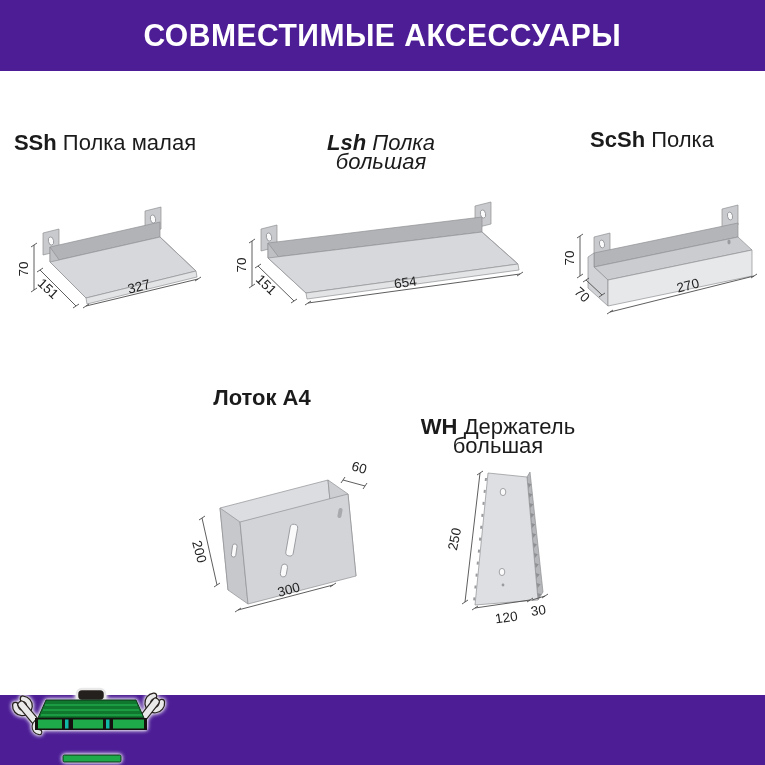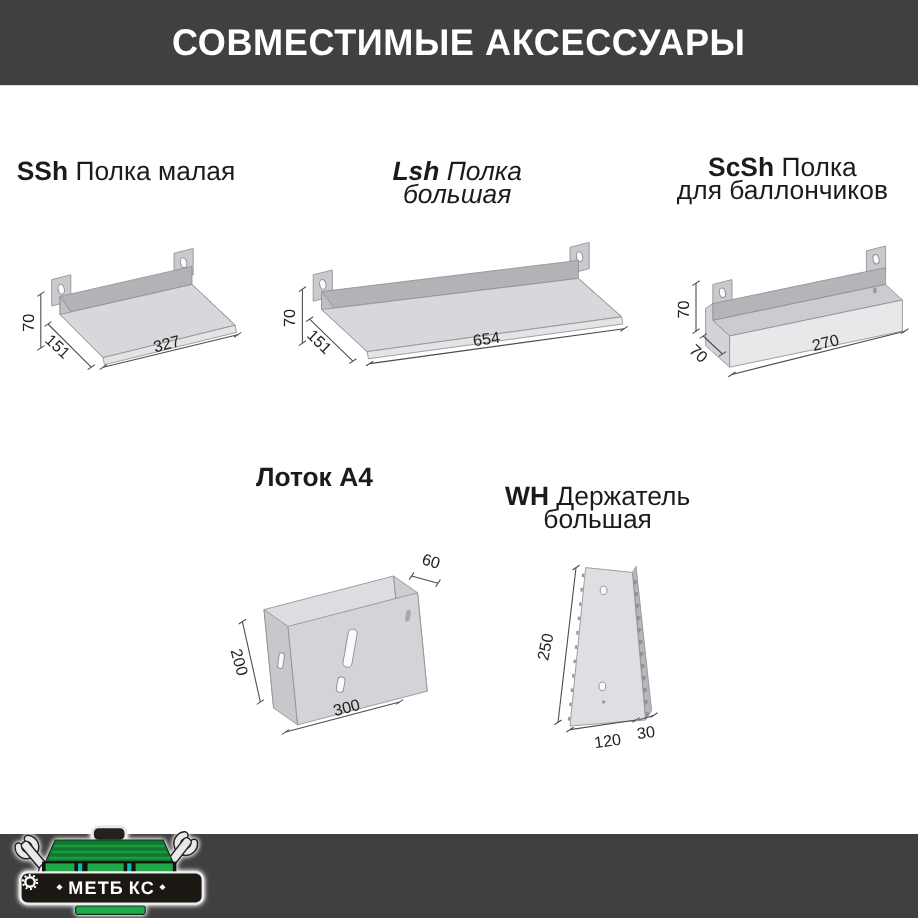--- a/index.html
+++ b/index.html
@@ -1,21 +1,21 @@
 <!DOCTYPE html>
 <html><head>
 <meta charset="utf-8">
 <style>
   html,body{margin:0;padding:0;}
   body{
     width:765px;height:765px;position:relative;overflow:hidden;
     background:#ffffff;font-family:"Liberation Sans", sans-serif;
   }
   
-  .bar{position:absolute;left:0;width:765px;background:#404040;}
+  .bar{position:absolute;left:0;width:765px;background:#4c1d95;}
   .header-bar{top:0;height:71px;display:flex;align-items:center;justify-content:center;}
   .header-bar h1{
     margin:0;color:#ffffff;font-size:31px;font-weight:700;letter-spacing:.5px;
     transform:scaleX(.97);white-space:nowrap;
   }
   .footer-bar{top:695px;height:70px;}
   
   .plabel{
     position:absolute;text-align:center;font-size:22px;line-height:19px;color:#1b1b1b;
   }
@@ -52,21 +52,20 @@
   <b>SSh</b>
   <span>Полка малая</span>
 </div>
 <div class="plabel" style="left:283px;top:133px;width:196px;font-style:italic;">
   <b>Lsh</b>
   <span>Полка большая</span>
 </div>
 <div class="plabel" style="left:555px;top:130px;width:194px;">
   <b>ScSh</b>
   <span>Полка</span><br>
-  <span>для баллончиков</span>
 </div>
 
 <svg class="drawing" style="left:12px;top:190px;" width="205" height="132" viewBox="0 0 205 132">
   <g>
     <polygon class="face" points="31,43 47,39 47,61 31,65" fill="#C9CACD"></polygon>
     <ellipse class="hole" cx="39" cy="51" rx="2.6" ry="4.2" transform="rotate(-12 39 51)"></ellipse>
     <polygon class="face" points="133,21 149,17 149,39 133,43" fill="#C9CACD"></polygon>
     <ellipse class="hole" cx="141" cy="29" rx="2.6" ry="4.2" transform="rotate(-12 141 29)"></ellipse>
     <polygon class="face" points="38,57 148,32 148,47 38,72" fill="#B2B3B7"></polygon>
     <polygon class="face" points="38,57 38,72 74,108" fill="#BFC0C4"></polygon>
@@ -133,21 +132,21 @@
     <text class="dimtxt" transform="translate(16 102) rotate(43)">70</text>
     <line class="dim" x1="47" y1="116" x2="191" y2="80"></line>
     <path class="dim" d="M44,118 L50,114 M188,82 L194,78"></path>
     <text class="dimtxt" transform="translate(126 94) rotate(-14)">270</text>
   </g>
 </svg>
 
 <div class="plabel" style="left:165px;top:388px;width:194px;">
   <b>Лоток А4</b>
 </div>
-<div class="plabel" style="left:401px;top:404px;width:194px;">
+<div class="plabel" style="left:401px;top:417px;width:194px;">
   <b>WH</b>
   <span>Держатель</span><br>
   <span>большая</span>
 </div>
 
 <svg class="drawing" style="left:178px;top:448px;" width="215" height="182" viewBox="0 0 215 182">
   <g>
     <polygon class="face" points="42,60 150,32 158,114 50,142" fill="#DCDDE1"></polygon>
     <polygon class="face" points="42,60 62,74 70,156 50,142" fill="#C7C8CC"></polygon>
     <polygon class="face" points="150,32 170,46 178,128 158,114" fill="#CDCED2"></polygon>
@@ -236,23 +235,13 @@
       <rect x="29" y="32" width="112" height="12" fill="#15110F"></rect>
       <rect x="32" y="33.5" width="24" height="9" fill="#1EA94A"></rect>
       <rect x="59" y="33.5" width="3.5" height="9" fill="#10B9A6"></rect>
       <rect x="67" y="33.5" width="30" height="9" fill="#1EA94A"></rect>
       <rect x="100" y="33.5" width="3.5" height="9" fill="#10B9A6"></rect>
       <rect x="107" y="33.5" width="31" height="9" fill="#1EA94A"></rect>
     </g>
 
     <rect x="57" y="69" width="58" height="7" rx="1.5" fill="#1EA94A" stroke="#0B3316" stroke-width="1"></rect>
   </svg>
-  <div class="plaque">
-    <span class="diamond">◆</span>
-    <span>МЕТБ</span>
-    <svg class="gear" width="14" height="14" viewBox="0 0 20 20">
-      <circle cx="10" cy="10" r="5.6" fill="none" stroke="#ffffff" stroke-width="2.8"></circle>
-      <circle cx="10" cy="10" r="8.4" fill="none" stroke="#ffffff" stroke-width="2.6" stroke-dasharray="2.3 3.1"></circle>
-    </svg>
-    <span>КС</span>
-    <span class="diamond">◆</span>
-  </div>
 </div>
 
 </body></html>

